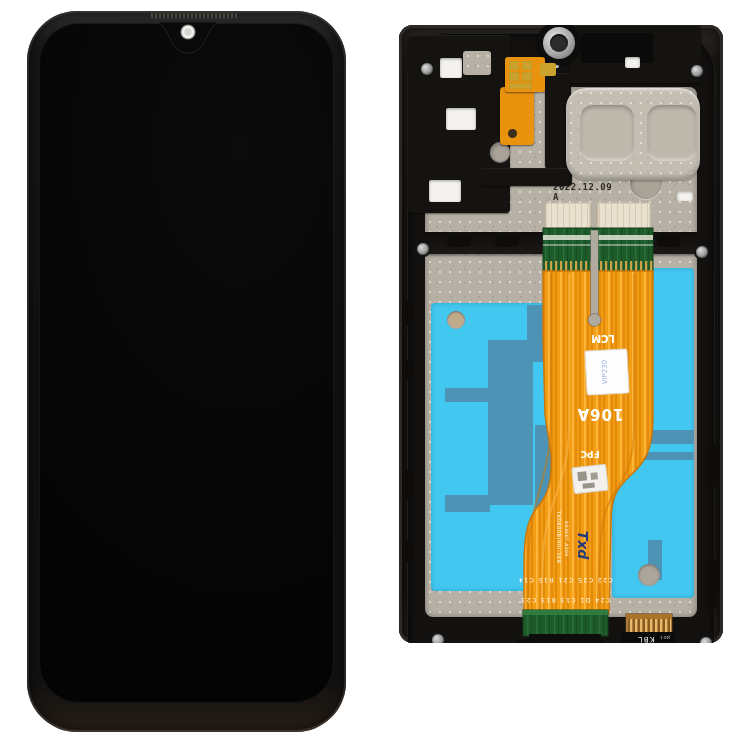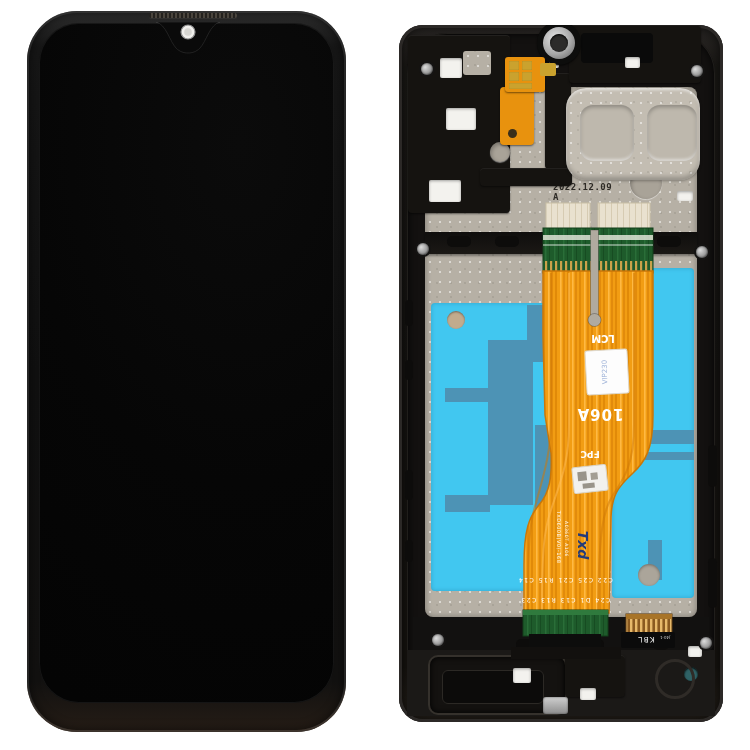--- a/index.html
+++ b/index.html
@@ -10,21 +10,21 @@
   #front-body{left:27px;top:11px;width:319px;height:721px;border-radius:50px;
     background:linear-gradient(180deg,#2e2e2e 0%,#161616 5%,#101010 50%,#121110 93%,#261d16 100%);
     box-shadow:inset 0 0 0 2px rgba(90,90,90,.35), inset 0 0 12px rgba(0,0,0,.8), inset 0 -2px 0 rgba(130,90,55,.35);
     overflow:hidden;}
   #front-screen{left:12px;top:12px;width:295px;height:680px;border-radius:40px;
     background:radial-gradient(130% 90% at 68% 18%, #0b0b0b 0%, #060606 55%, #040404 100%);
     box-shadow:inset 0 0 0 1px rgba(70,70,70,.25);}
   .grille{background:repeating-linear-gradient(90deg,#23211e 0 2px,#4a453e 2px 4px);
     border-radius:3px;box-shadow:0 1px 1px rgba(255,255,255,.06);}
   
-  #rear-frame{left:399px;top:25px;width:324px;height:697px;border-radius:24px;
+  #rear-frame{left:399px;top:25px;width:324px;height:618px;border-radius:14px;
     background:linear-gradient(180deg,#2b2826 0%,#1a1815 6%,#151311 50%,#16130f 92%,#241f19 100%);
     box-shadow:inset 0 0 0 3px #2c2927, inset 0 0 16px #000;overflow:hidden;}
   #inner-rim{left:8px;top:8px;width:308px;height:681px;border-radius:40px;background:#131110;
     box-shadow:inset 0 0 0 1px rgba(170,160,148,.14), inset 0 0 10px #000;}
   .plate{background-color:#b6b0a5;
     background-image:radial-gradient(rgba(255,255,255,.5) 1px,transparent 1.45px),
                      radial-gradient(rgba(60,55,45,.10) 1px,transparent 1.45px);
     background-size:10px 10px,14px 14px;background-position:0 0,5px 7px;}
   #midframe-plate{left:26px;top:62px;width:272px;height:530px;border-radius:8px;
     box-shadow:inset 0 0 6px rgba(0,0,0,.35);}

